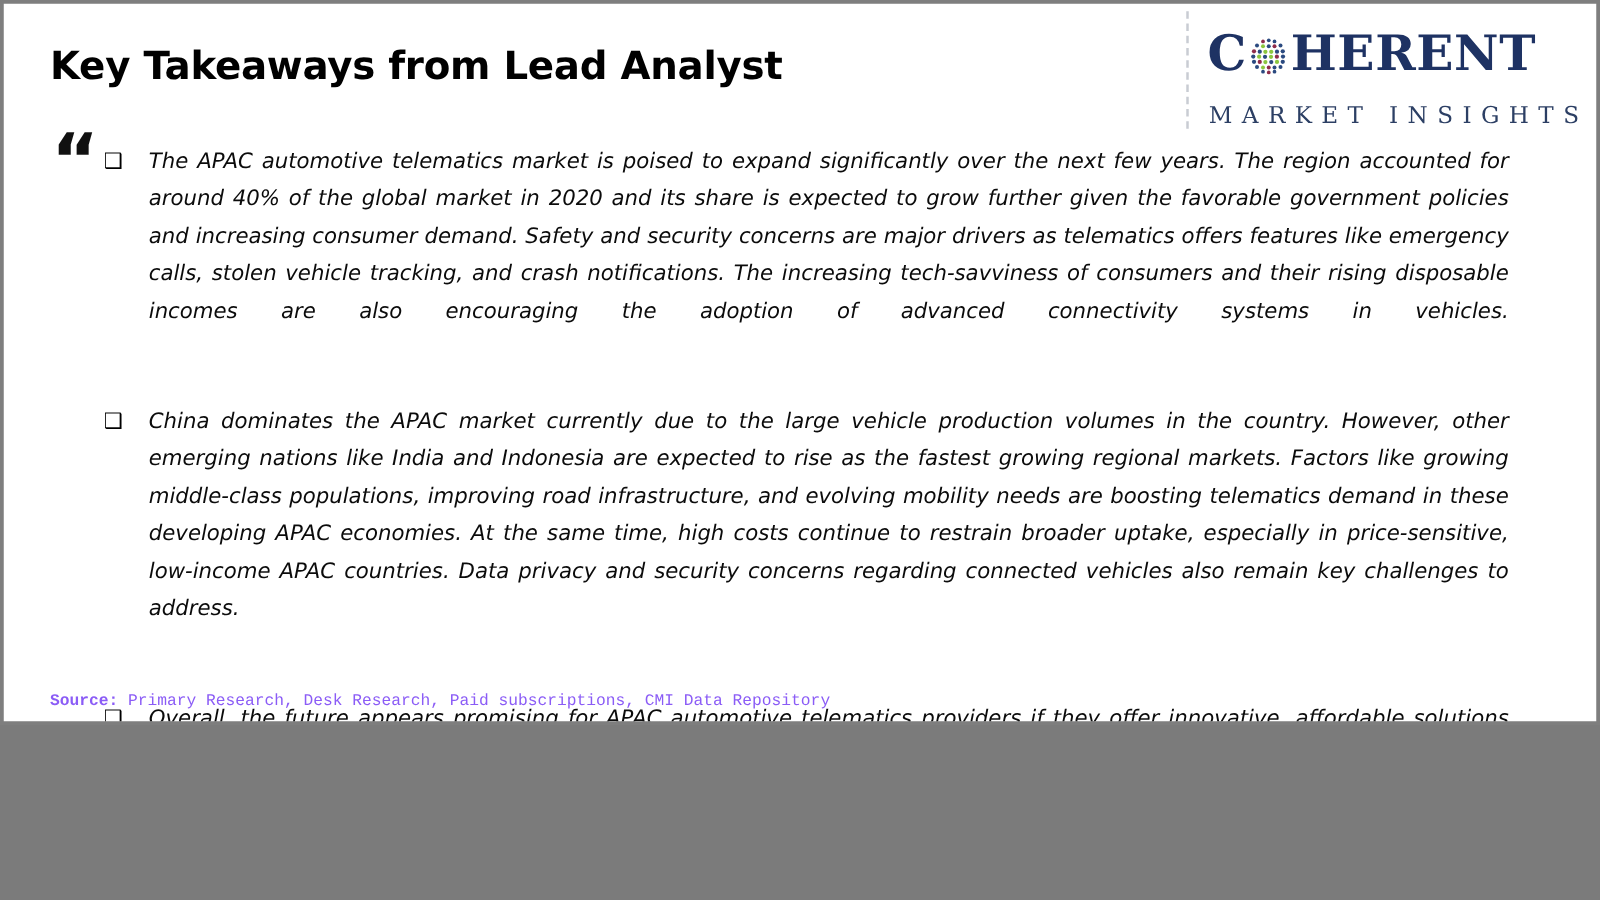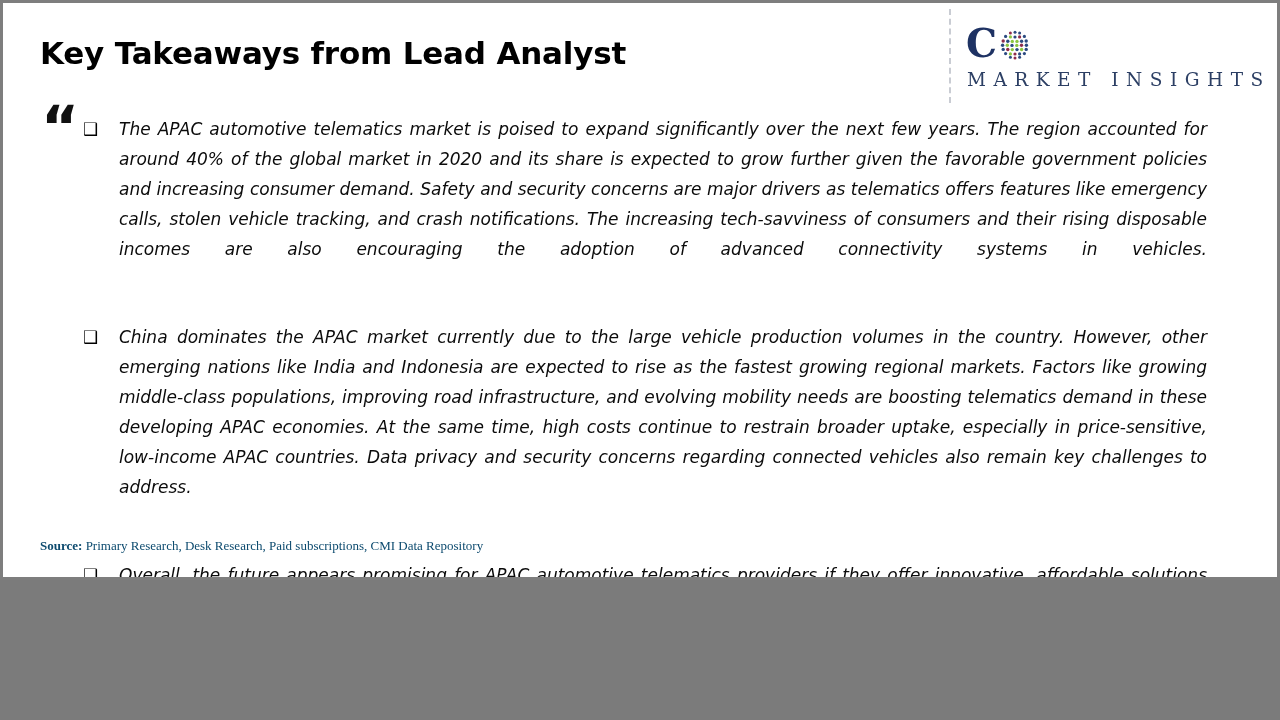--- a/index.html
+++ b/index.html
@@ -77,21 +77,21 @@
     vertical-align: middle;
     top: 2px;
   }
   .globe svg { display: block; }
   .logo-rest { display: inline-block; }
   .logo-sub {
     font-family: "DejaVu Serif", serif;
     font-size: 18.5px;
     color: #2c3f64;
     letter-spacing: 7.5px;
-    margin-top: 2px;
+    margin-top: 15px;
     padding-left: 3px;
     white-space: nowrap;
   }
 
   
   .quote-open {
     position: absolute;
     left: 38px;
     top: 96px;
     font-family: "DejaVu Sans", sans-serif;
@@ -151,24 +151,24 @@
   .bullet-text::after {
     content: "";
     display: inline-block;
     width: 100%;
   }
 
   
   .source-line {
     position: absolute;
     left: 37px;
-    bottom: 23px;
-    font-family: Liberation Serif, serif;
+    bottom: 9px;
+    font-family: Liberation Mono, monospace;
     font-size: 13px;
-    color: #0c4a6e;
+    color: #8b5cf6;
     white-space: nowrap;
   }
   .source-label {
     font-weight: bold;
   }
   .source-value { font-weight: normal; }
 </style>
 </head>
 <body>
 
@@ -221,20 +221,21 @@
               <circle cx="17" cy="26.0" r="1.6" fill="#8e2c4b"></circle>
               <circle cx="21.6" cy="25.9" r="1.6" fill="#2b4a80"></circle>
               <circle cx="26.4" cy="25.6" r="1.6" fill="#2b4a80"></circle>
 
               <circle cx="12.4" cy="29.3" r="1.5" fill="#2b4a80"></circle>
               <circle cx="17" cy="29.9" r="1.5" fill="#8e2c4b"></circle>
               <circle cx="21.6" cy="29.3" r="1.5" fill="#2b4a80"></circle>
             </g>
           </svg>
         </span>
+        <span class="logo-rest">HERENT</span>
       </div>
       <div class="logo-sub">MARKET INSIGHTS</div>
     </div>
   </div>
 
   <div class="quote-open">“</div>
   <div class="quote-close">”</div>
 
   <div class="body-area">
 

